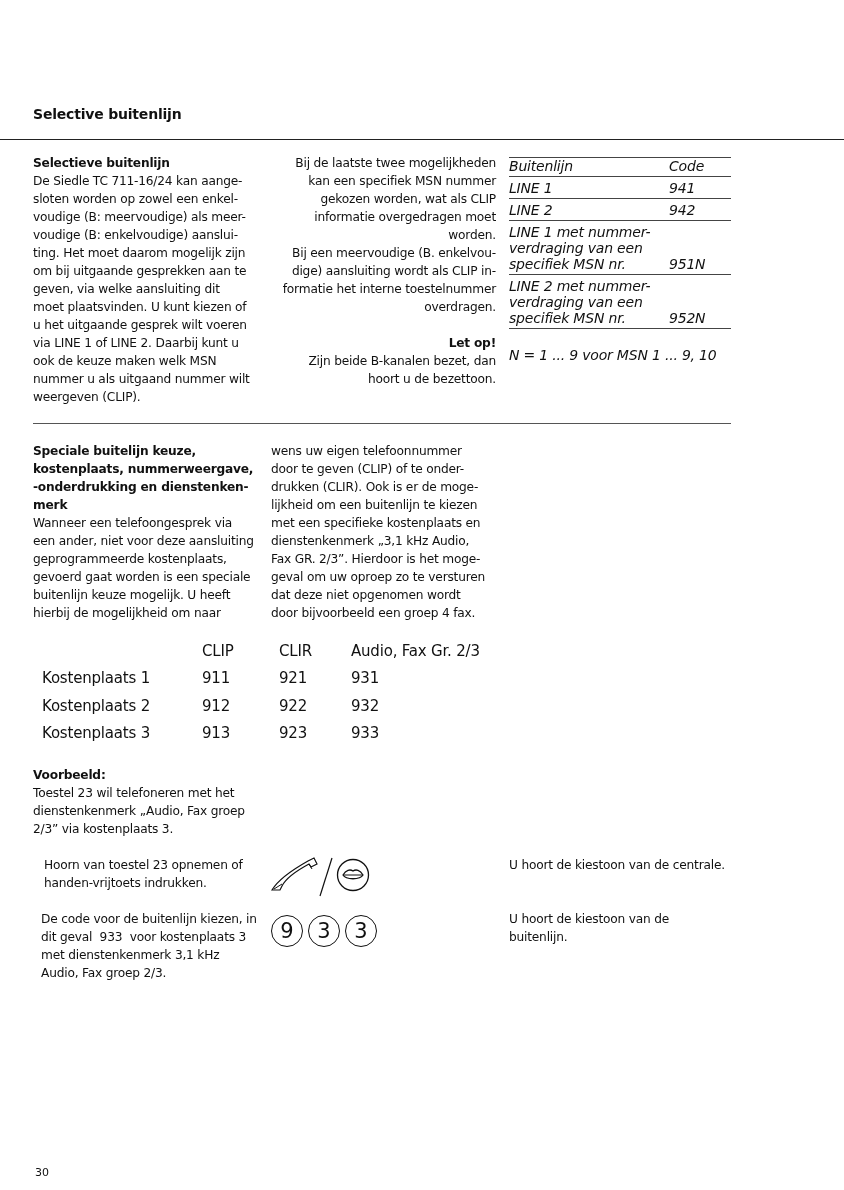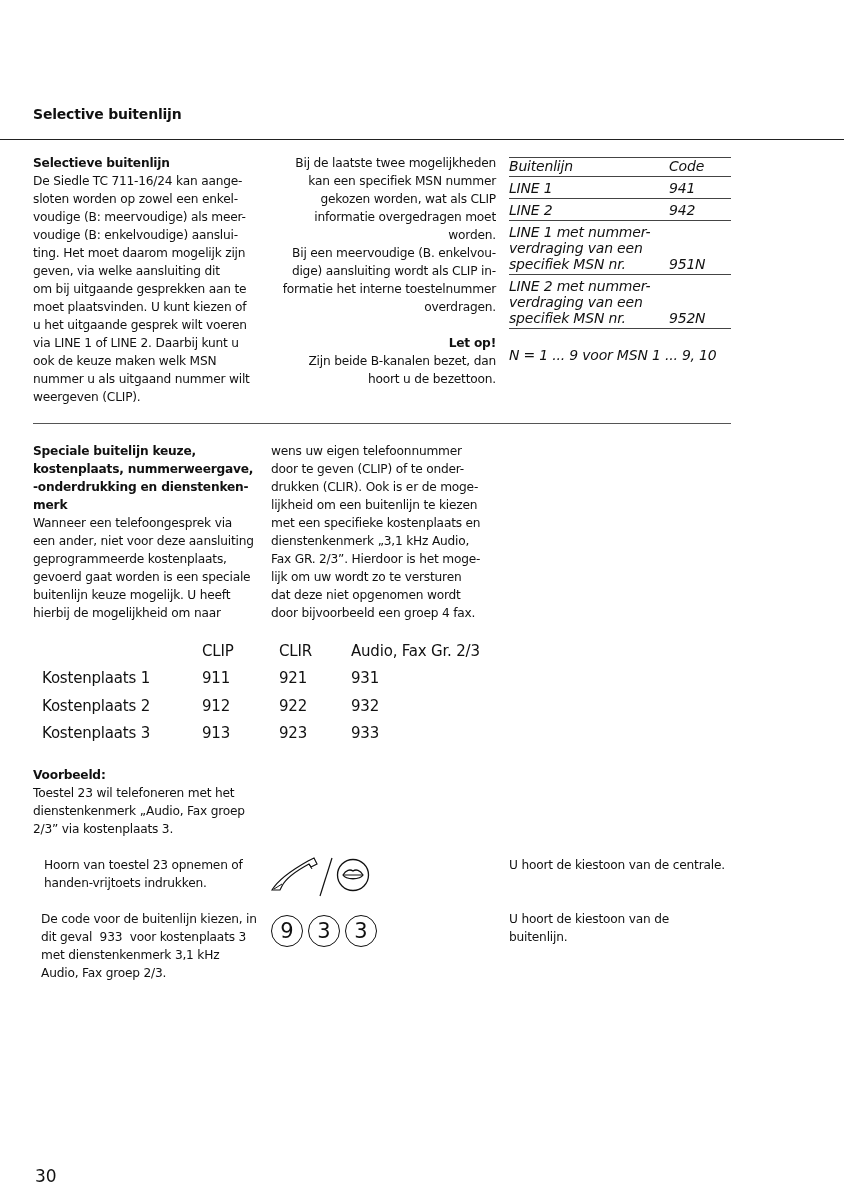--- a/index.html
+++ b/index.html
@@ -28,37 +28,37 @@
   table.kost { border-collapse: collapse; font-size: 15px; letter-spacing: -0.2px; }
   table.kost td { padding: 0; height: 27.5px; vertical-align: middle; }
   table.kost td.c0 { width: 160px; padding-left: 9px; }
   table.kost td.c1 { width: 77px; }
   table.kost td.c2 { width: 72px; }
 
   .digit {
     display: inline-block; width: 30px; height: 30px; border: 1.3px solid #111; border-radius: 50%;
     text-align: center; line-height: 30px; font-size: 21px; margin-right: 0px; box-sizing: content-box;
   }
-  .pagenum { left: 35px; top: 1166px; font-size: 17px; }
+  .pagenum { left: 35px; top: 1166px; font-size: 11px; }
 </style>
 </head>
 <body>
 
 <div class="abs title">Selective buitenlijn</div>
 <div class="rule" style="left:0; top:139px; width:844px; background:#222;"></div>
 
 <div class="abs col1 txt" style="top:154px;">
   <div class="bold">Selectieve buitenlijn</div>
   <div>De Siedle TC 711-16/24 kan aange-</div>
   <div>sloten worden op zowel een enkel-</div>
   <div>voudige (B: meervoudige) als meer-</div>
   <div>voudige (B: enkelvoudige) aanslui-</div>
   <div>ting. Het moet daarom mogelijk zijn</div>
+  <div>om bij uitgaande gesprekken aan te</div>
   <div>geven, via welke aansluiting dit</div>
-  <div>om bij uitgaande gesprekken aan te</div>
   <div>moet plaatsvinden. U kunt kiezen of</div>
   <div>u het uitgaande gesprek wilt voeren</div>
   <div>via LINE 1 of LINE 2. Daarbij kunt u</div>
   <div>ook de keuze maken welk MSN</div>
   <div>nummer u als uitgaand nummer wilt</div>
   <div>weergeven (CLIP).</div>
 </div>
 
 <div class="abs col2 txt" style="top:154px;text-align:right;">
   <div>Bij de laatste twee mogelijkheden</div>
@@ -130,21 +130,21 @@
 </div>
 
 <div class="abs col2 txt" style="top:442px;">
   <div>wens uw eigen telefoonnummer</div>
   <div>door te geven (CLIP) of te onder-</div>
   <div>drukken (CLIR). Ook is er de moge-</div>
   <div>lijkheid om een buitenlijn te kiezen</div>
   <div>met een specifieke kostenplaats en</div>
   <div>dienstenkenmerk „3,1 kHz Audio,</div>
   <div>Fax GR. 2/3”. Hierdoor is het moge-</div>
-  <div>lijk om uw wordt zo te versturen</div>
+  <div>geval om uw oproep zo te versturen</div>
   <div>dat deze niet opgenomen wordt</div>
   <div>door bijvoorbeeld een groep 4 fax.</div>
 </div>
 
 <div class="abs" style="left:33px; top:637px;">
   <table class="kost">
     <tbody>
         <tr>
       <td class="c0"></td>
       <td class="c1">CLIP</td>

